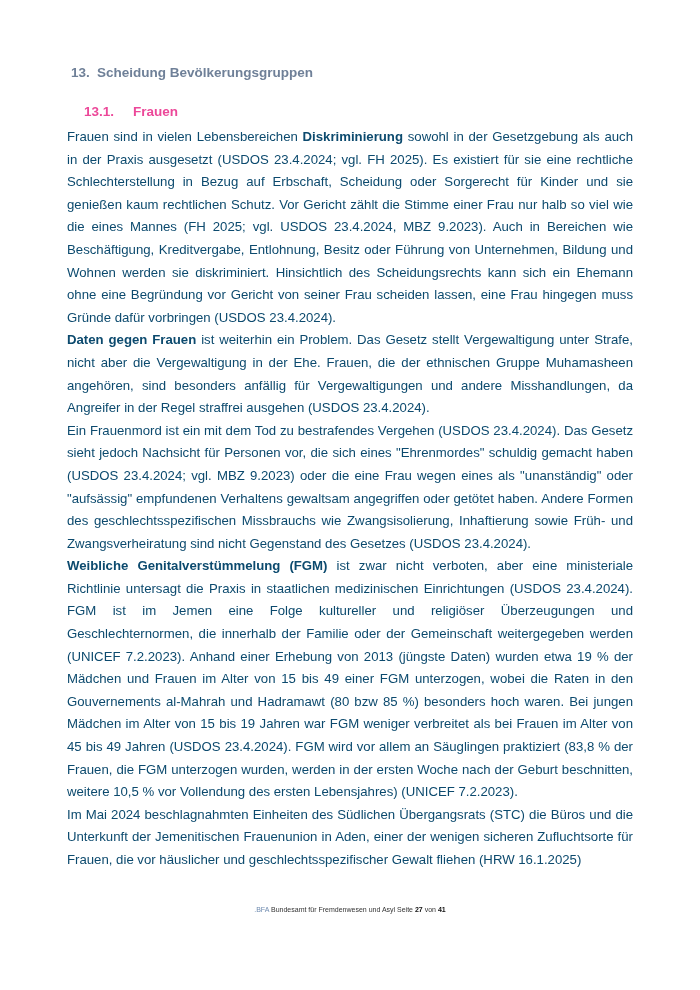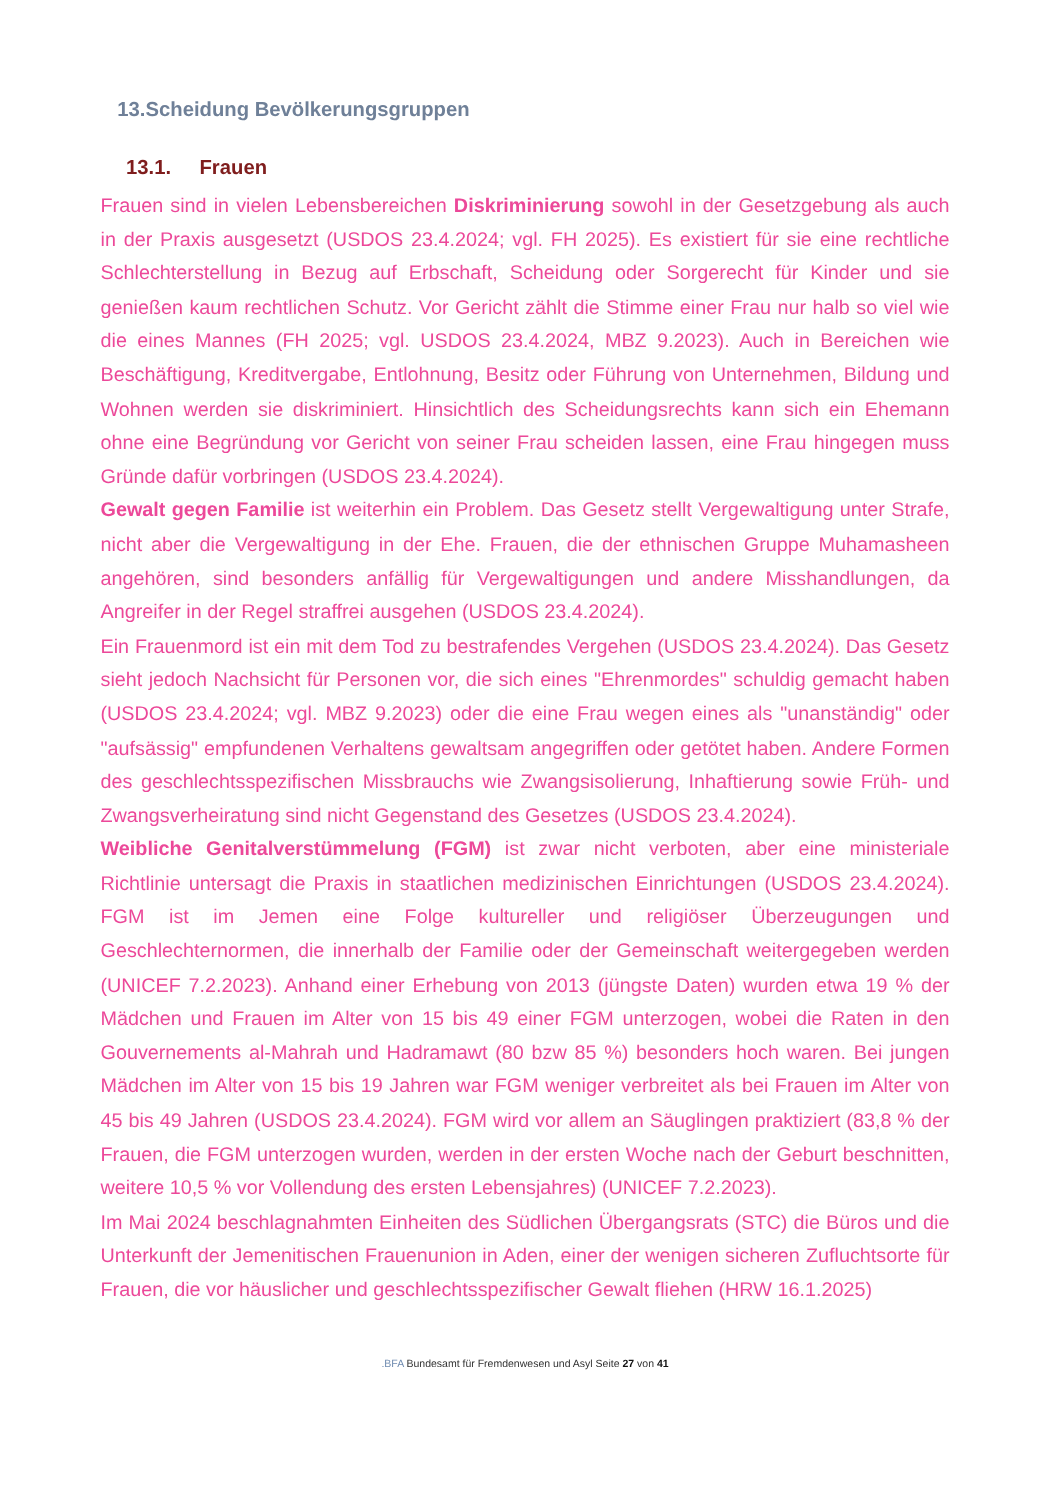--- a/index.html
+++ b/index.html
@@ -23,40 +23,40 @@
     }
     .h1 {
       position: absolute;
       left: 71px;
       top: 65px;
       font-size: 13.5px;
       font-weight: bold;
       color: #6f8098;
       white-space: nowrap;
     }
-    .h1 .num { display: inline-block; width: 26px; text-align: right; }
+    .h1 .num { display: inline-block; width: 26px; }
     .h2 {
       position: absolute;
       left: 84px;
       top: 104px;
       font-size: 13.5px;
       font-weight: bold;
-      color: #7f1d1d;
+      color: #ec4899;
       white-space: nowrap;
     }
     .h2 .num { display: inline-block; width: 49px; }
     .body-text {
       position: absolute;
       left: 67px;
       top: 126px;
       width: 566px;
       font-size: 13.2px;
       line-height: 22.6px;
       text-align: justify;
-      color: #ec4899;
+      color: #0c4a6e;
     }
     .body-text p {
       margin: 0;
     }
     .body-text b { font-weight: bold; }
     .footer {
       position: absolute;
       left: 0;
       top: 906px;
       width: 700px;
@@ -76,21 +76,21 @@
   <div class="h1">
     <span class="num">13.</span><span>Scheidung Bevölkerungsgruppen</span>
   </div>
 
   <div class="h2">
     <span class="num">13.1.</span><span>Frauen</span>
   </div>
 
   <div class="body-text">
     <p><span>Frauen sind in vielen Lebensbereichen </span><b>Diskriminierung</b><span> sowohl in der Gesetzgebung als auch in der Praxis ausgesetzt (USDOS 23.4.2024; vgl. FH 2025). Es existiert für sie eine rechtliche Schlechterstellung in Bezug auf Erbschaft, Scheidung oder Sorgerecht für Kinder und sie genießen kaum rechtlichen Schutz. Vor Gericht zählt die Stimme einer Frau nur halb so viel wie die eines Mannes (FH 2025; vgl. USDOS 23.4.2024, MBZ 9.2023). Auch in Bereichen wie Beschäftigung, Kreditvergabe, Entlohnung, Besitz oder Führung von Unternehmen, Bildung und Wohnen werden sie diskriminiert. Hinsichtlich des Scheidungsrechts kann sich ein Ehemann ohne eine Begründung vor Gericht von seiner Frau scheiden lassen, eine Frau hingegen muss Gründe dafür vorbringen (USDOS 23.4.2024).</span></p>
-    <p><b>Gewalt gegen Familie</b><span> ist weiterhin ein Problem. Das Gesetz stellt Vergewaltigung unter Strafe, nicht aber die Vergewaltigung in der Ehe. Frauen, die der ethnischen Gruppe Muhamasheen angehören, sind besonders anfällig für Vergewaltigungen und andere Misshandlungen, da Angreifer in der Regel straffrei ausgehen (USDOS 23.4.2024).</span></p>
+    <p><b>Daten gegen Frauen</b><span> ist weiterhin ein Problem. Das Gesetz stellt Vergewaltigung unter Strafe, nicht aber die Vergewaltigung in der Ehe. Frauen, die der ethnischen Gruppe Muhamasheen angehören, sind besonders anfällig für Vergewaltigungen und andere Misshandlungen, da Angreifer in der Regel straffrei ausgehen (USDOS 23.4.2024).</span></p>
     <p><span>Ein Frauenmord ist ein mit dem Tod zu bestrafendes Vergehen (USDOS 23.4.2024). Das Gesetz sieht jedoch Nachsicht für Personen vor, die sich eines "Ehrenmordes" schuldig gemacht haben (USDOS 23.4.2024; vgl. MBZ 9.2023) oder die eine Frau wegen eines als "unanständig" oder "aufsässig" empfundenen Verhaltens gewaltsam angegriffen oder getötet haben. Andere Formen des geschlechtsspezifischen Missbrauchs wie Zwangsisolierung, Inhaftierung sowie Früh- und Zwangsverheiratung sind nicht Gegenstand des Gesetzes (USDOS 23.4.2024).</span></p>
     <p><b>Weibliche Genitalverstümmelung (FGM)</b><span> ist zwar nicht verboten, aber eine ministeriale Richtlinie untersagt die Praxis in staatlichen medizinischen Einrichtungen (USDOS 23.4.2024). FGM ist im Jemen eine Folge kultureller und religiöser Überzeugungen und Geschlechternormen, die innerhalb der Familie oder der Gemeinschaft weitergegeben werden (UNICEF 7.2.2023). Anhand einer Erhebung von 2013 (jüngste Daten) wurden etwa 19 % der Mädchen und Frauen im Alter von 15 bis 49 einer FGM unterzogen, wobei die Raten in den Gouvernements al-Mahrah und Hadramawt (80 bzw 85 %) besonders hoch waren. Bei jungen Mädchen im Alter von 15 bis 19 Jahren war FGM weniger verbreitet als bei Frauen im Alter von 45 bis 49 Jahren (USDOS 23.4.2024). FGM wird vor allem an Säuglingen praktiziert (83,8 % der Frauen, die FGM unterzogen wurden, werden in der ersten Woche nach der Geburt beschnitten, weitere 10,5 % vor Vollendung des ersten Lebensjahres) (UNICEF 7.2.2023).</span></p>
     <p><span>Im Mai 2024 beschlagnahmten Einheiten des Südlichen Übergangsrats (STC) die Büros und die Unterkunft der Jemenitischen Frauenunion in Aden, einer der wenigen sicheren Zufluchtsorte für Frauen, die vor häuslicher und geschlechtsspezifischer Gewalt fliehen (HRW 16.1.2025)</span></p>
   </div>
 
   <div class="footer">
     <span class="brand">.BFA</span><span> Bundesamt für Fremdenwesen und Asyl Seite </span><b>27</b><span> von </span><b>41</b>
   </div>
 
 </div>

